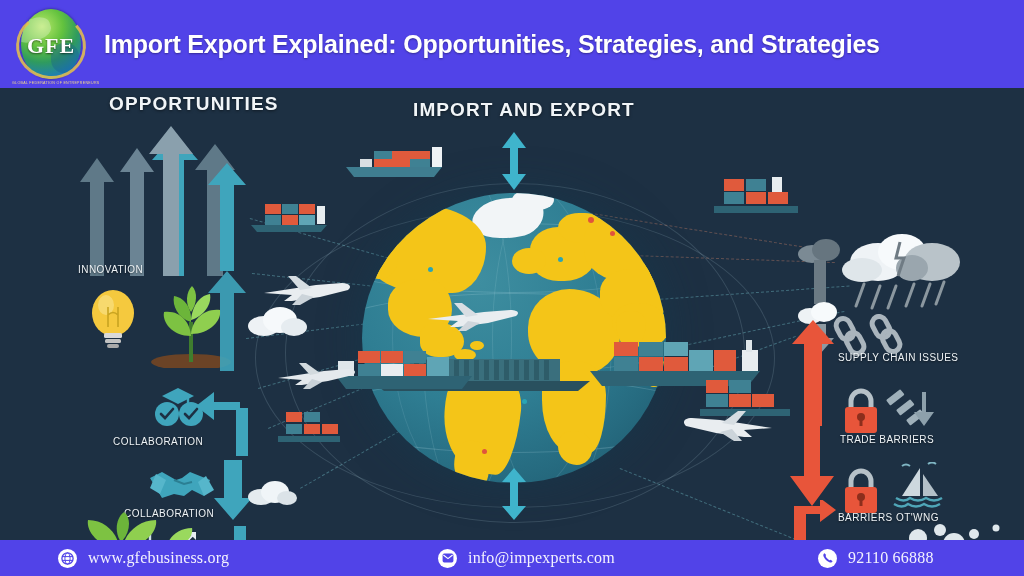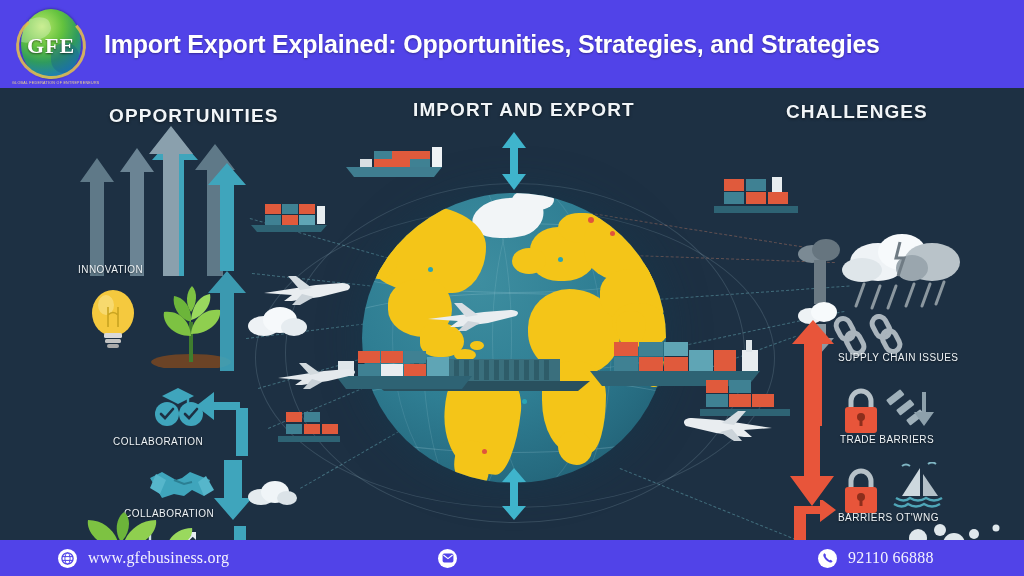--- a/index.html
+++ b/index.html
@@ -85,21 +85,21 @@
 
   
   .sec-head {
     position:absolute;
     color:#f1f5f8;
     font-size:19px;
     font-weight:bold;
     letter-spacing:1.1px;
     text-shadow:0 1px 3px rgba(0,0,0,.5);
   }
-  .sec-opportunities { left:109px; top:17px; }
+  .sec-opportunities { left:109px; top:5px; }
   .sec-importexport  { left:413px; top:11px; }
   .sec-challenges    { left:786px; top:13px; }
   .sec-strategies    { left:463px; top:423px; }
 
   
   .feat-label{
     position:absolute;
     color:#eef3f6;
     font-size:10px;
     letter-spacing:.45px;
@@ -469,21 +469,20 @@
       </svg>
     </div>
 
 
     <div style="position:absolute;left:500px;top:380px;">
       <svg width="28" height="52" viewBox="0 0 28 52">
         <path d="M14 0 L26 14 L18 14 L18 38 L26 38 L14 52 L2 38 L10 38 L10 14 L2 14 Z" fill="#3fb4cc"></path>
       </svg>
     </div>
 
-    <div class="sec-head sec-challenges">CHALLENGES</div>
 
     <div style="position:absolute;left:840px;top:140px;">
       <svg width="130" height="90" viewBox="0 0 130 90">
         <ellipse cx="38" cy="34" rx="28" ry="19" fill="#eff3f6"></ellipse>
         <ellipse cx="62" cy="24" rx="24" ry="18" fill="#f7fafc"></ellipse>
         <ellipse cx="92" cy="34" rx="28" ry="19" fill="#b9c3c9"></ellipse>
         <ellipse cx="72" cy="40" rx="16" ry="13" fill="#9aa6ae"></ellipse>
         <ellipse cx="22" cy="42" rx="20" ry="12" fill="#dfe6ea"></ellipse>
         <path d="M60 14 L56 30 L64 30 L58 48" stroke="#6f7b84" stroke-width="3" fill="none"></path>
         <g stroke="#8b979f" stroke-width="3" stroke-linecap="round">
@@ -661,20 +660,21 @@
       <span class="ftext">www.gfebusiness.org</span>
     </div>
 
     <div class="fitem">
       <span class="ficon">
         <svg width="12" height="10" viewBox="0 0 12 10">
           <rect x="0.6" y="0.6" width="10.8" height="8.8" rx="1.6" fill="#5143e8"></rect>
           <path d="M1.4 2 L6 5.6 L10.6 2" fill="none" stroke="#ffffff" stroke-width="1.2"></path>
         </svg>
       </span>
+      <span class="ftext">info@impexperts.com</span>
     </div>
 
     <div class="fitem">
       <span class="ficon">
         <svg width="12" height="12" viewBox="0 0 12 12">
           <path d="M2.6 1.2 C1.4 1.8 1 3 1.6 4.4 C2.6 6.9 4.9 9.2 7.4 10.2 C8.8 10.8 10 10.4 10.6 9.2 L8.7 7.8 C8.2 8.3 7.6 8.4 7 8 C5.8 7.2 4.6 6 3.9 4.8 C3.5 4.2 3.6 3.6 4.1 3.1 Z" fill="#5143e8"></path>
         </svg>
       </span>
       <span class="ftext">92110 66888</span>
     </div>

